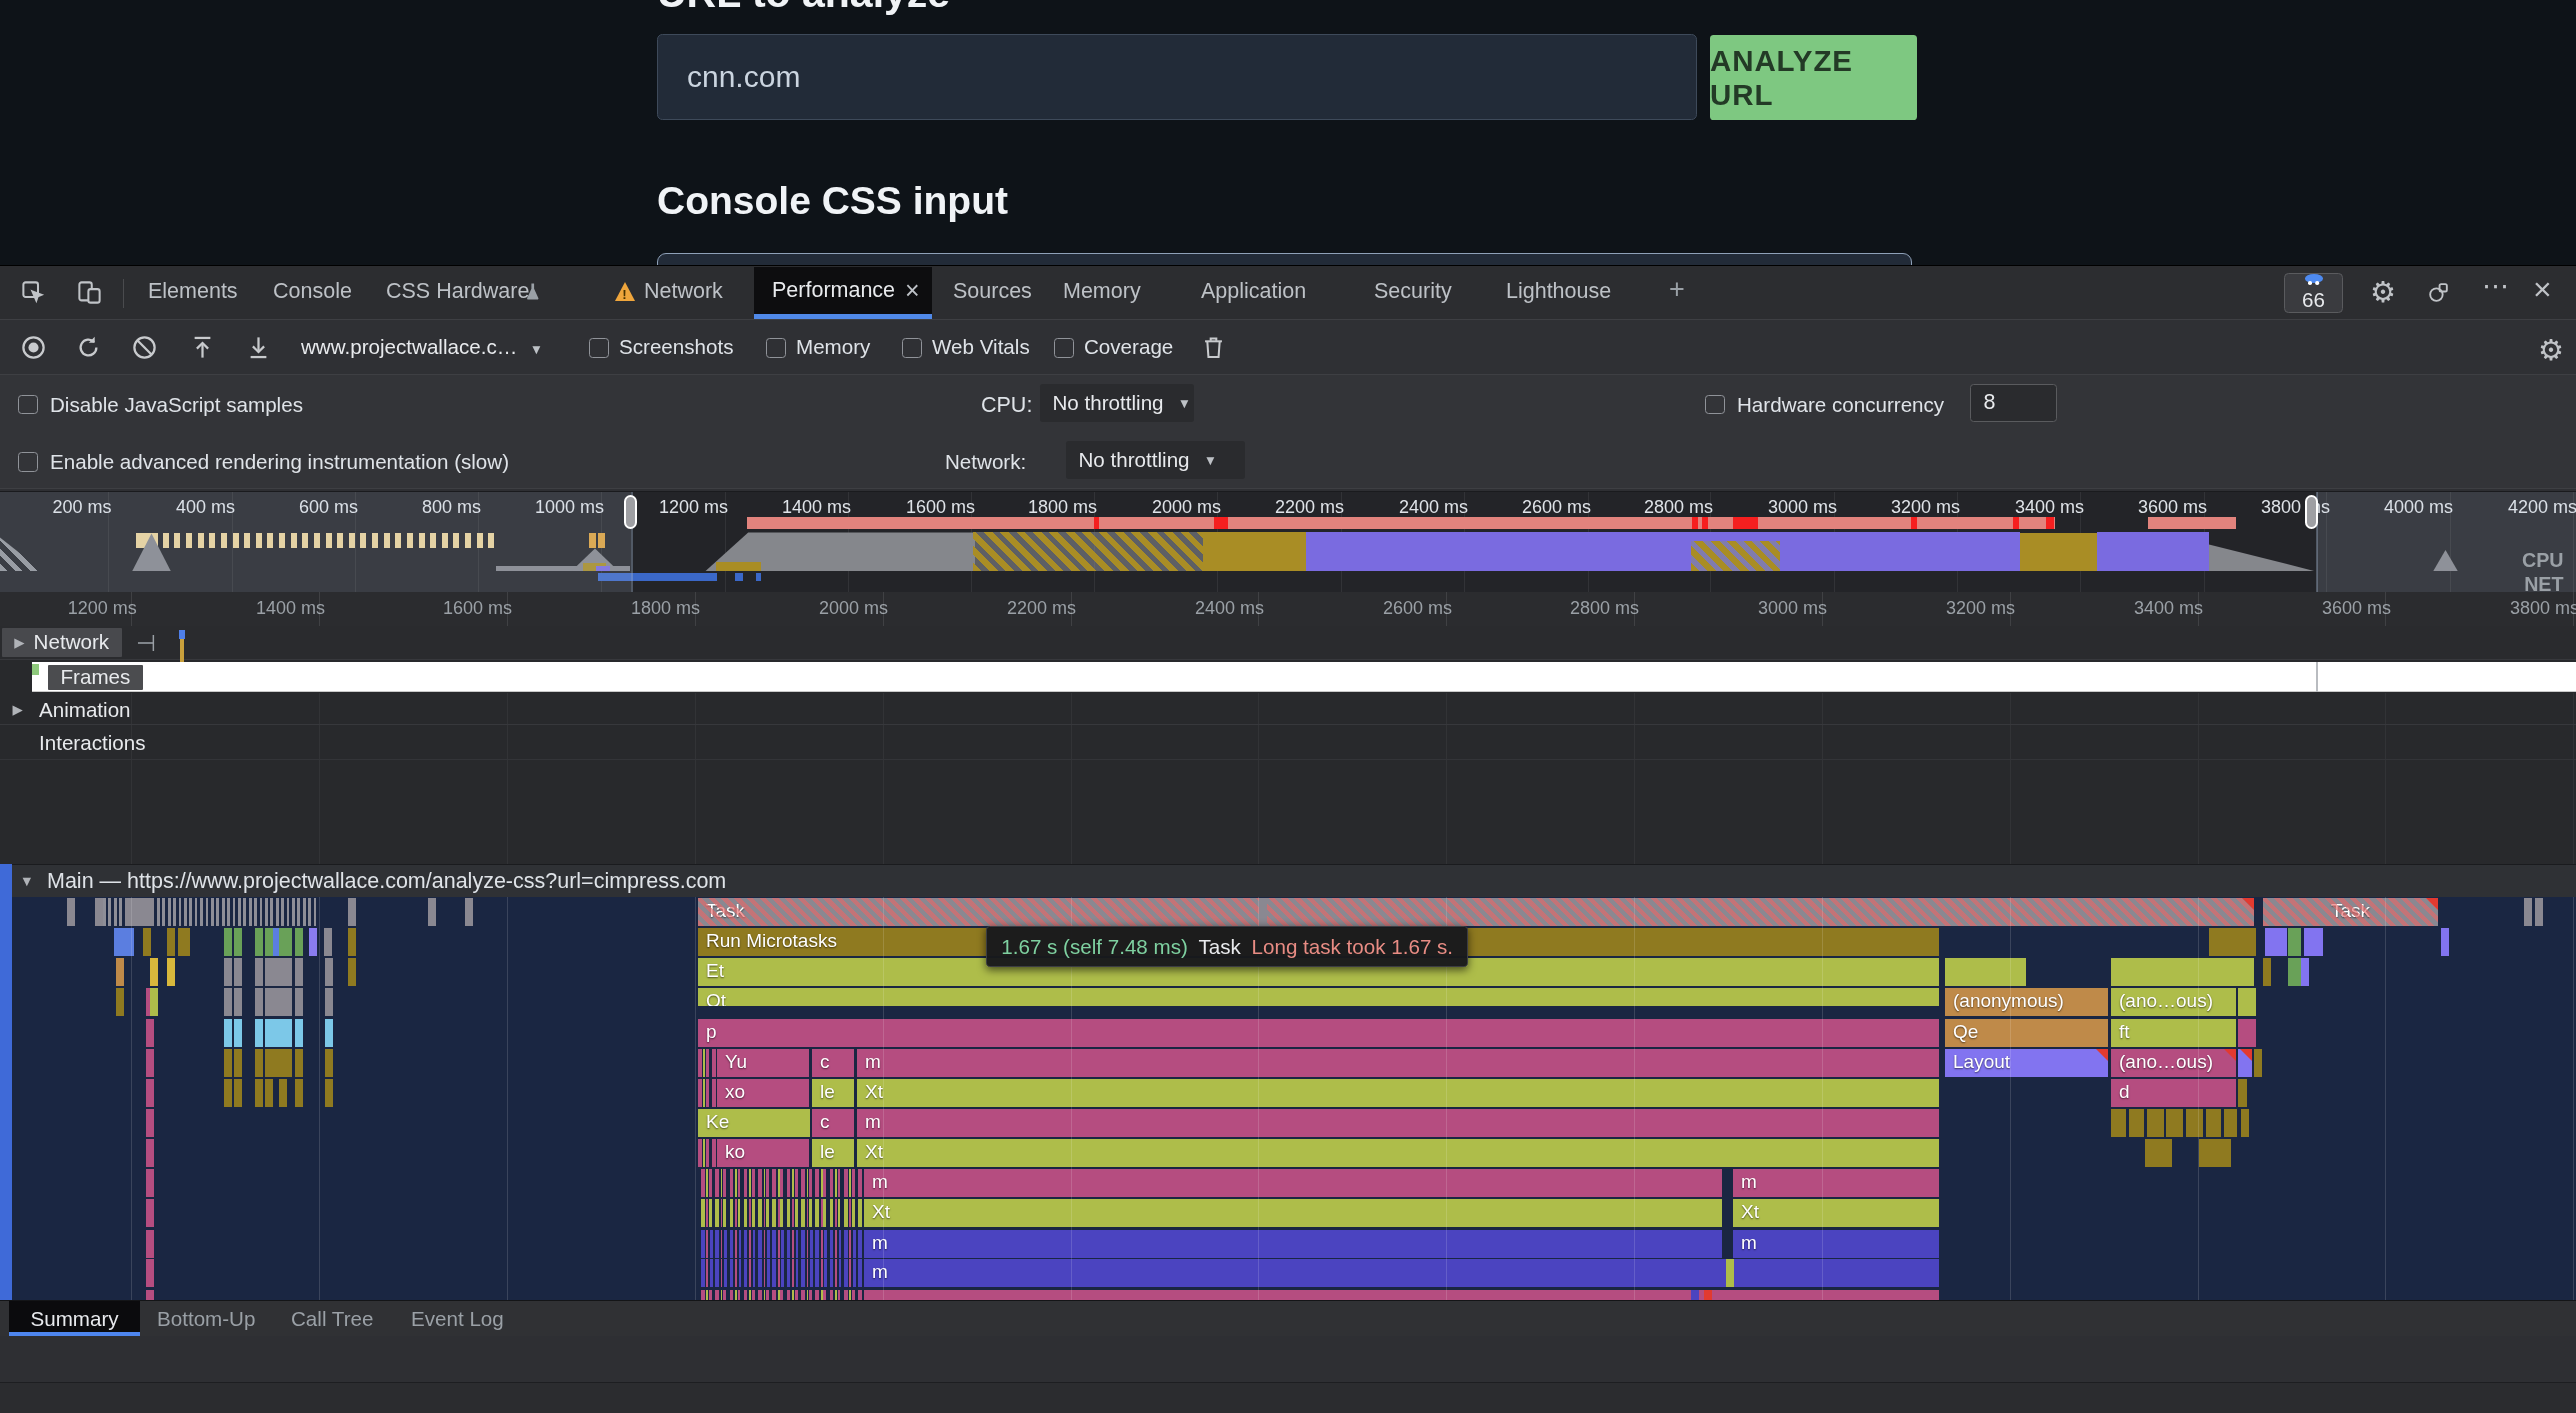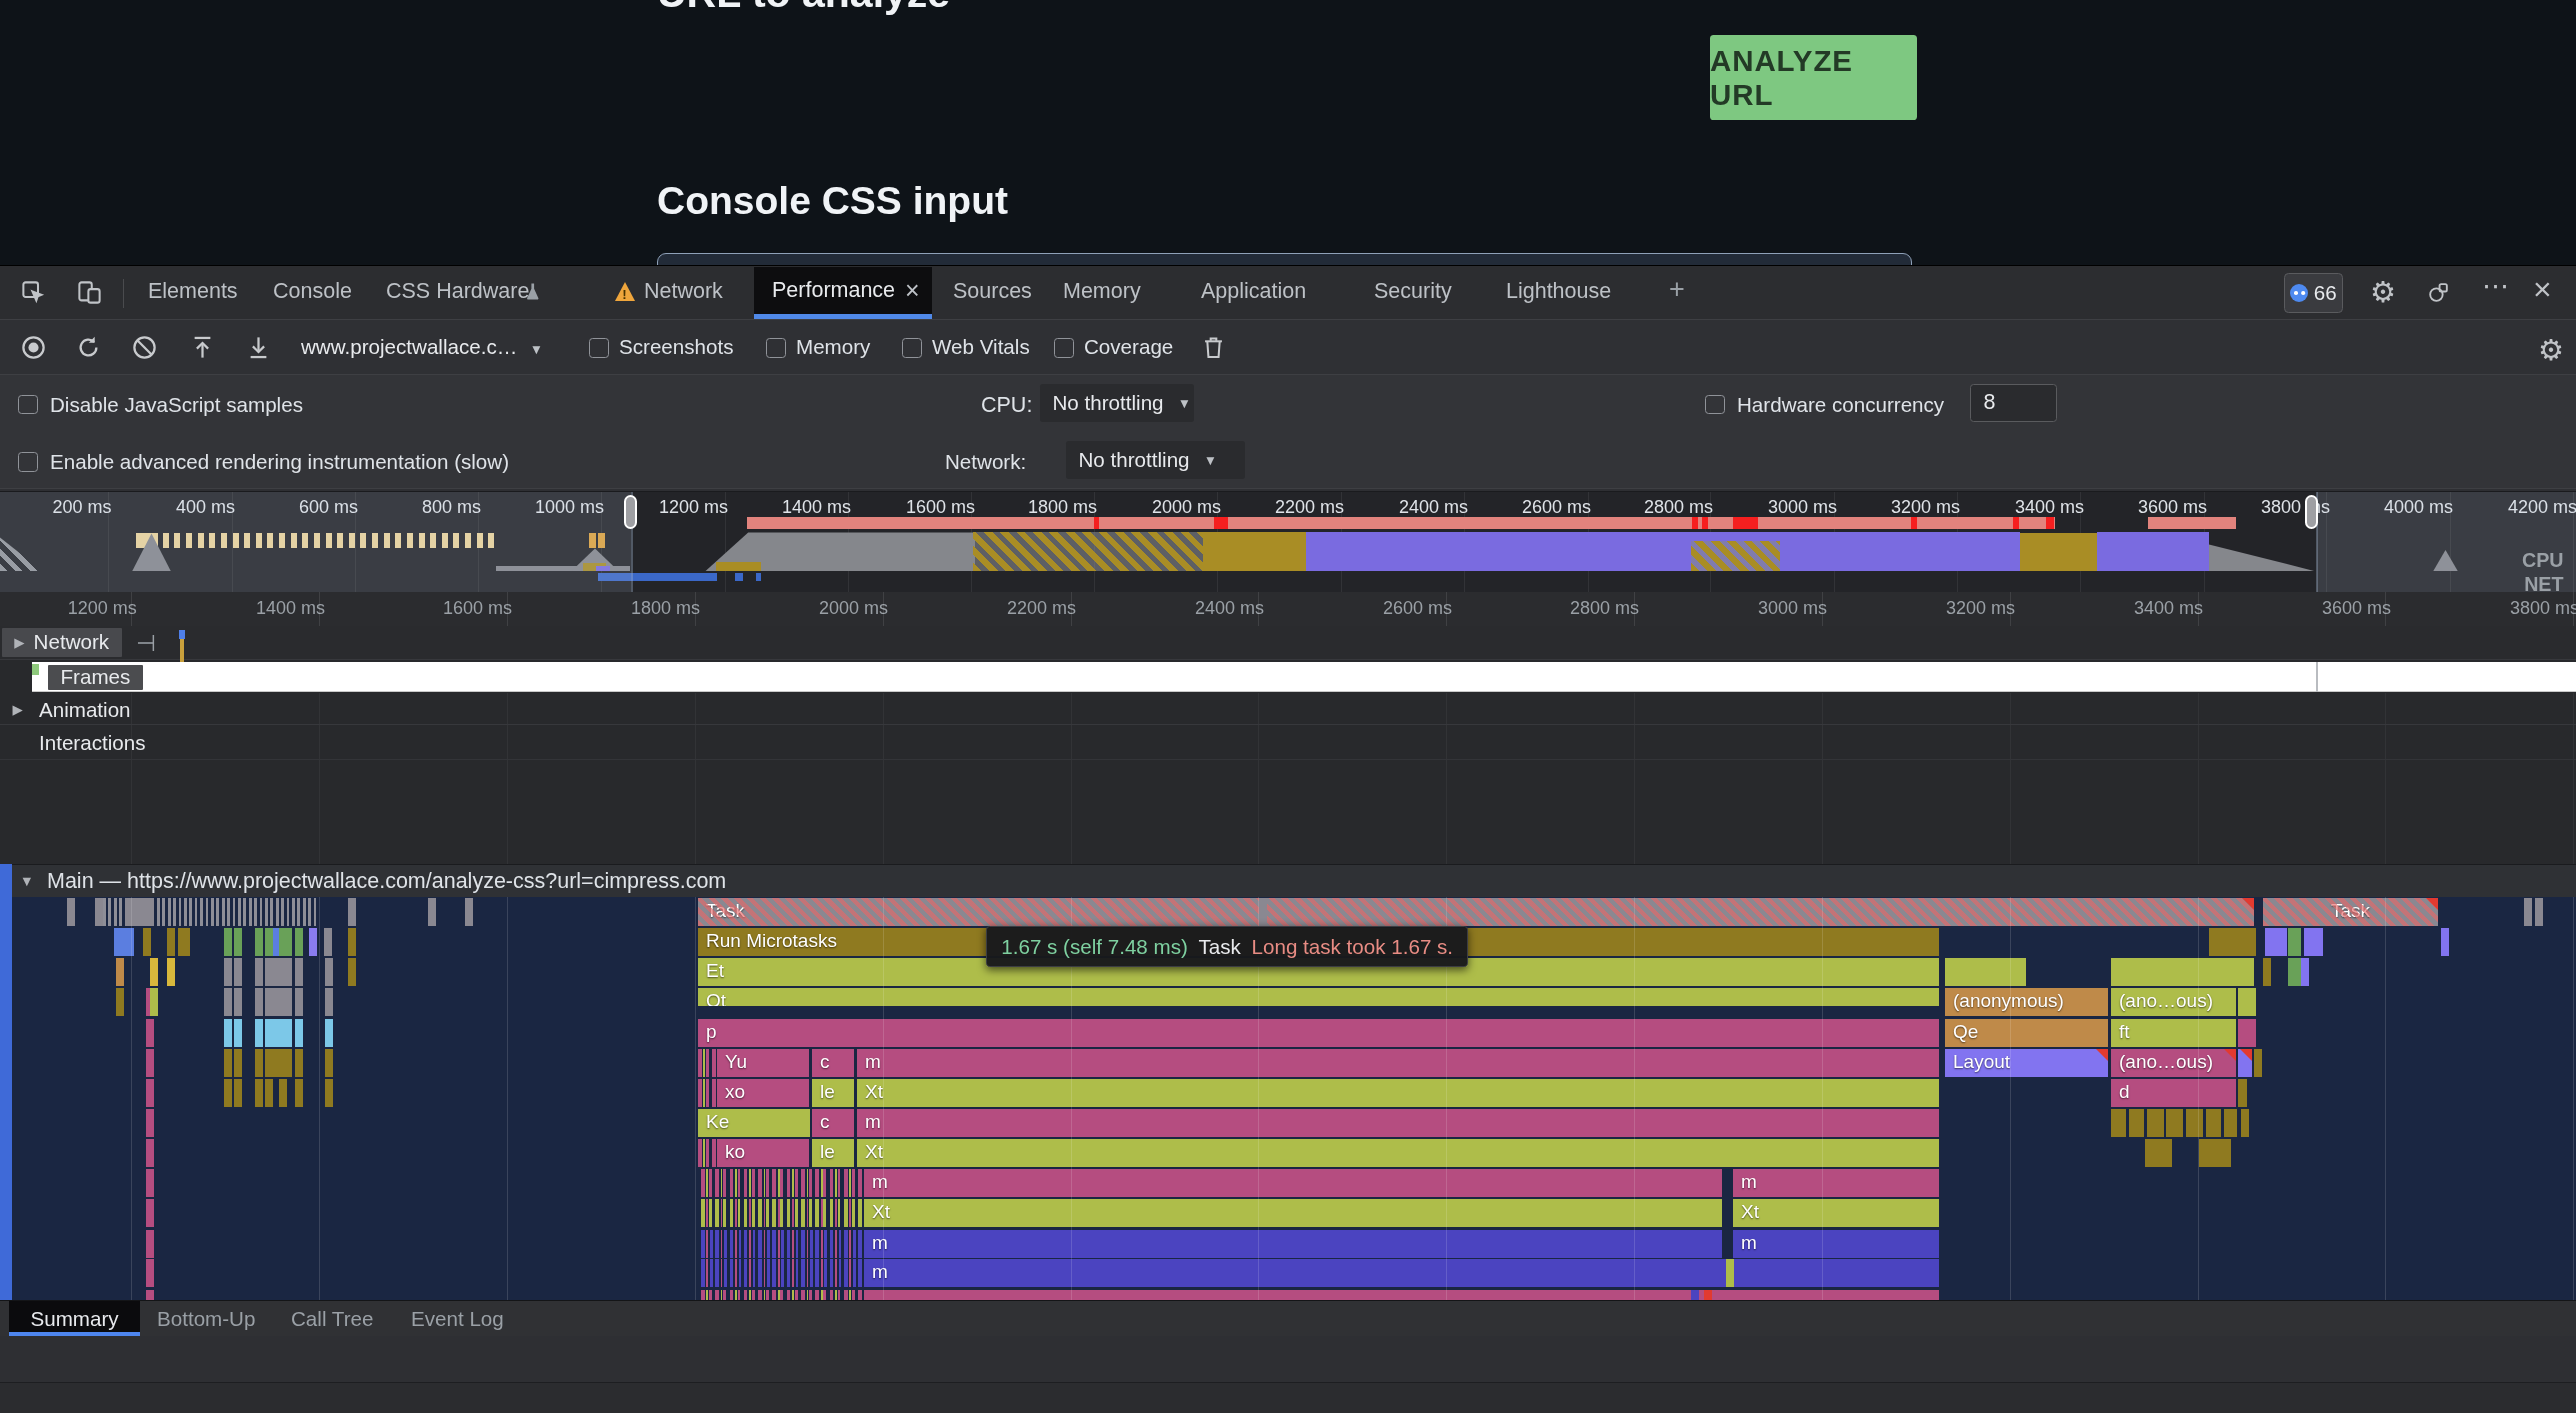--- a/index.html
+++ b/index.html
@@ -22,21 +22,21 @@
   #tabbar{position:absolute;left:0;top:0;width:2576px;height:54px;background:#2c2d30;border-bottom:0.9px solid #3e3f43;box-sizing:border-box;}
   .tab-label{position:absolute;top:12.5px;font-size:21.5px;color:#bdc1c6;white-space:nowrap;}
   #active-tab{position:absolute;left:754px;top:0.9px;width:178px;height:52px;background:#0d0d0f;}
   #active-tab .ul{position:absolute;left:0;bottom:0;width:100%;height:4.5px;background:#5089e8;}
   #active-tab .tl{position:absolute;left:18px;top:11.6px;font-size:21.5px;color:#e8eaed;}
   #active-tab .cx{position:absolute;right:12.5px;top:9px;font-size:25px;color:#bdc1c6;}
   .vdiv{position:absolute;top:12.5px;width:0.9px;height:29px;background:#4a4b4e;}
   .warnt{position:absolute;width:0;height:0;border-left:10.7px solid transparent;border-right:10.7px solid transparent;border-bottom:19px solid #f0a63c;}
   .warnt i{position:absolute;left:-2.7px;top:4.5px;font-size:13.4px;font-style:normal;font-weight:bold;color:#4a3300;}
   #issues-badge{position:absolute;left:2284px;top:7.2px;width:57px;height:38px;background:#3a3b3f;border:0.9px solid #5a5b5e;
-    border-radius:4.5px;display:flex;align-items:center;justify-content:center;gap:5.4px;}
+    border-radius:4.5px;display:flex;align-items:center;justify-content:center;gap:5.4px;flex-direction:column;}
   #issues-badge .dot{width:18px;height:18px;border-radius:50%;background:#4e8af0;position:relative;}
   #issues-badge .dot i{position:absolute;left:3.6px;top:7.2px;width:3.6px;height:3.6px;background:#fff;border-radius:50%;box-shadow:7.2px 0 0 #fff;}
   #issues-badge .n{font-size:20.6px;color:#e8eaed;}
   .ricon{position:absolute;top:9px;font-size:27px;color:#c0c3c7;}
   
   #ptoolbar{position:absolute;left:0;top:54px;width:2576px;height:55px;background:#2f3034;border-bottom:0.9px solid #3e3f43;box-sizing:border-box;}
   .ticon{position:absolute;top:14.3px;}
   .cb{position:absolute;top:18px;width:19.7px;height:19.7px;border:1.8px solid #909399;border-radius:3.6px;box-sizing:border-box;background:transparent;}
   .cblabel{position:absolute;top:15px;font-size:20.6px;color:#dfe3e8;white-space:nowrap;}
   #url-select{position:absolute;left:301px;top:15px;font-size:20.6px;color:#e8eaed;white-space:nowrap;}
@@ -123,20 +123,23 @@
   #bstrip{position:absolute;left:0;top:1116px;width:2576px;height:32px;background:#2b2c2f;border-top:0.9px solid #1d1e21;box-sizing:border-box;}
   svg{display:block;}
 </style>
 </head>
 <body>
 
 <div id="screen">
 
   <div id="webpage">
     <div id="page-h1">URL to analyze</div>
+    <div id="url-input">
+      <span>cnn.com</span>
+    </div>
     <div id="analyze-btn">ANALYZE URL</div>
     <div id="page-h2">Console CSS input</div>
     <div id="css-textarea"></div>
   </div>
 
   <div id="devtools">
 
     <div id="tabbar">
       <span class="ticon" style="left:19.7px;top:12.5px">
         <svg width="27" height="27" viewBox="0 0 24 24" fill="none" stroke="#c0c3c7" stroke-width="1.8">

